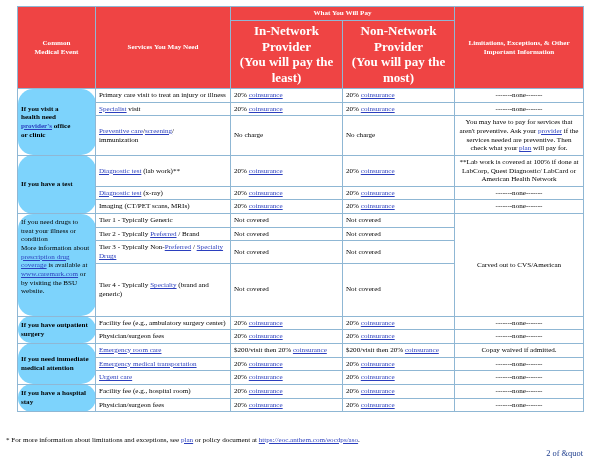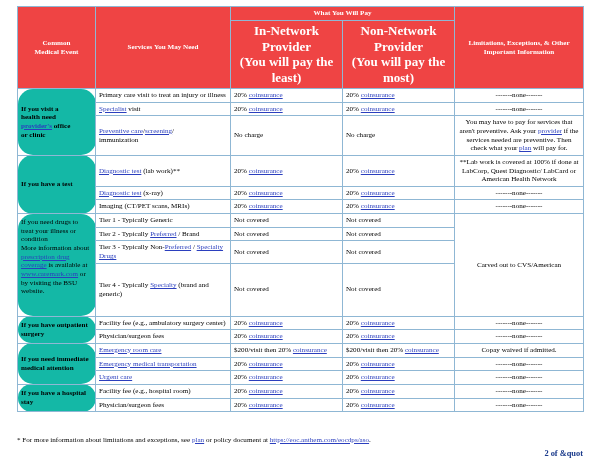--- a/index.html
+++ b/index.html
@@ -42,50 +42,50 @@
 
   
   col.c-event{width:78px;}
   col.c-service{width:135px;}
   col.c-in{width:112px;}
   col.c-non{width:112px;}
   col.c-lim{width:129px;}
 
   
   td.event{
-    background:#14b8a6;
+    background:#7dd3fc;
     font-weight:bold;
     vertical-align:middle;
     padding:3px 4px;
     font-size:7.3px;
     line-height:1.28;
     border-radius:15px;
   }
   td.event.tall{vertical-align:top;padding-top:4px;}
   td.event .reg{font-weight:normal;}
   td.service{text-align:left;vertical-align:middle;padding-left:4px;}
   td.amt{text-align:left;vertical-align:middle;}
   td.lim{text-align:center;vertical-align:middle;padding-left:4px;}
   td.lim.ctr{text-align:center;}
 
   a.lk{color:#2b3fbe;text-decoration:underline;}
   .bold{font-weight:normal;}
 
   
   .footnote{
     position:absolute;
-    left:17px;top:436px;
+    left:6px;top:436px;
     font-size:7.1px;
     color:#000;
   }
   .pagenum{
     position:absolute;
     right:17px;top:449px;
     font-size:8.4px;
-    font-weight:bold;
+    font-weight:normal;
     color:#1b3b8c;
   }
 </style>
 </head>
 <body>
 
 <div class="page">
 
   <table class="sbc">
     <colgroup>

